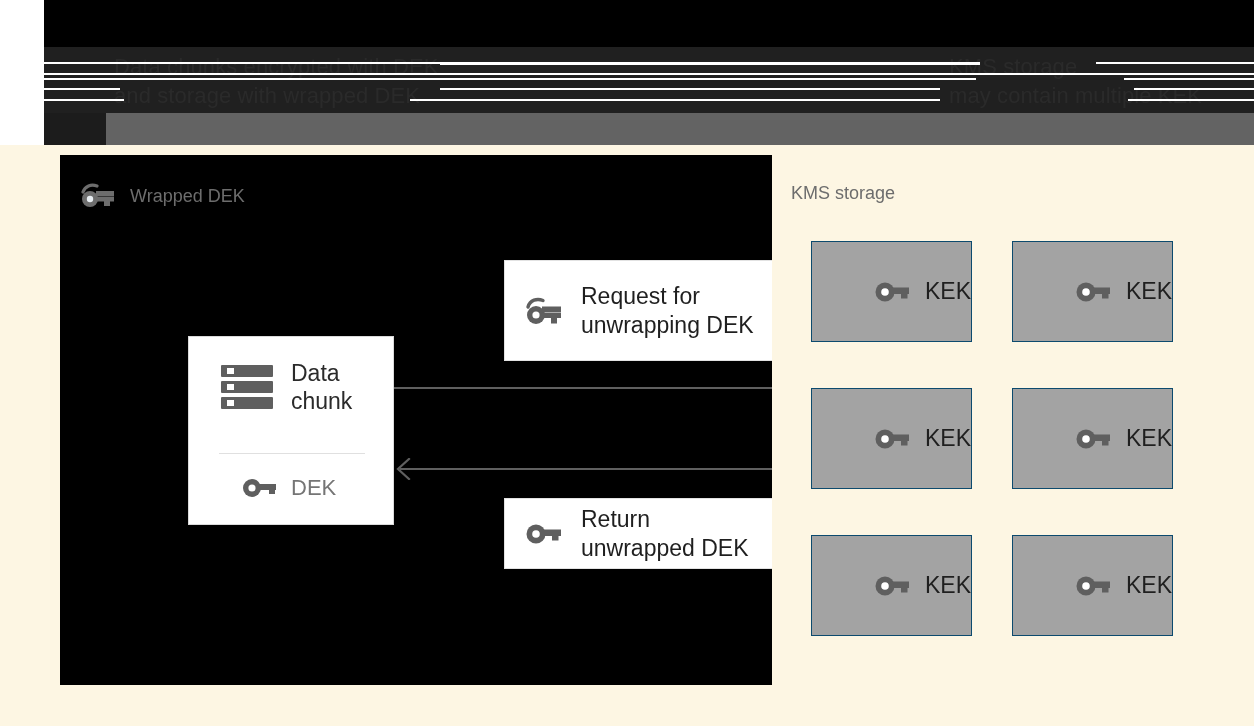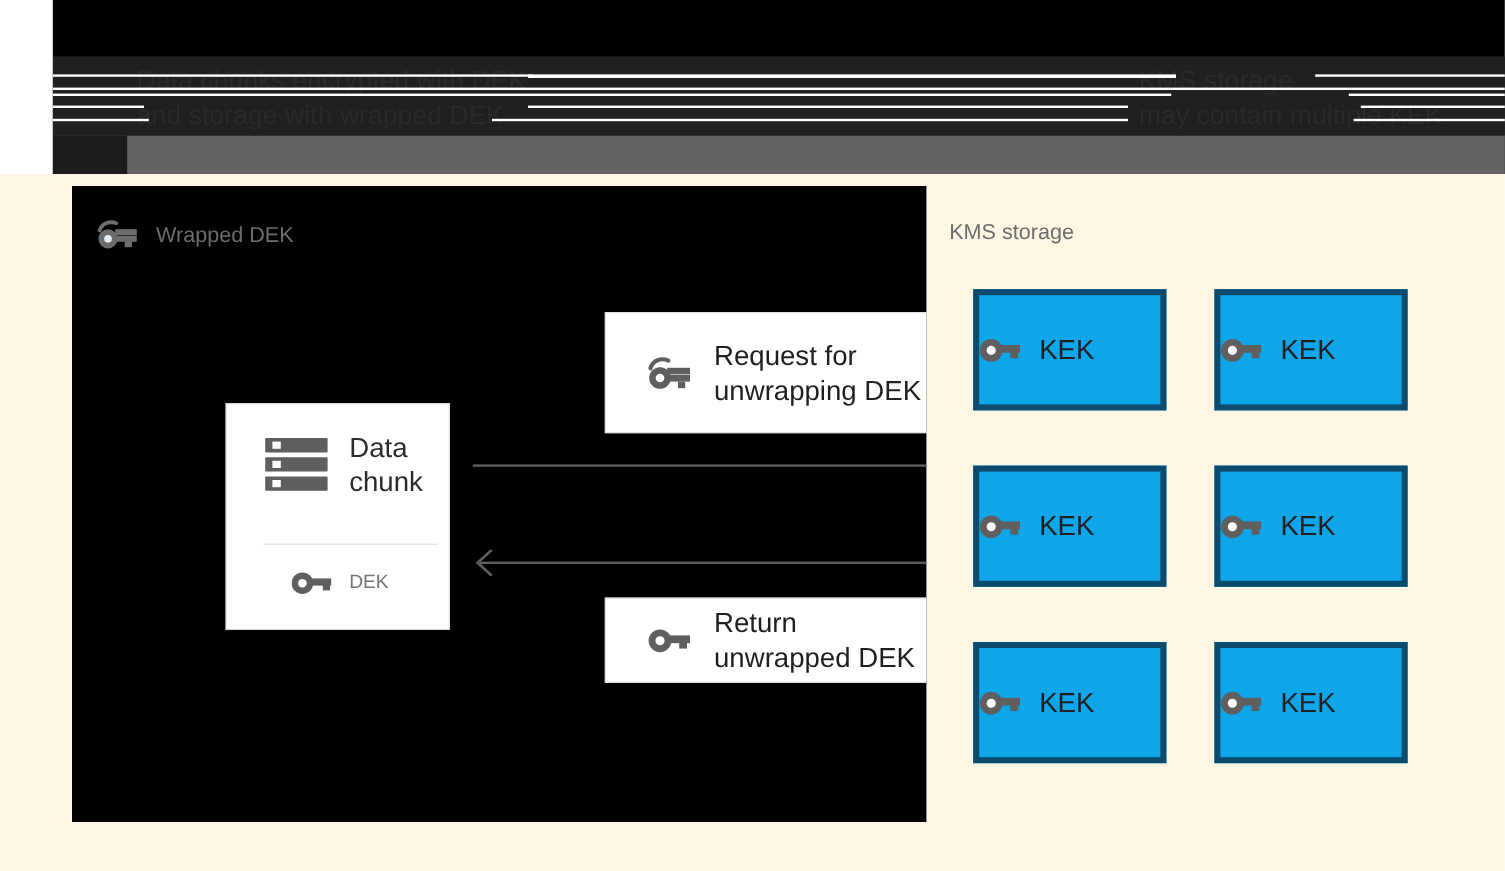--- a/index.html
+++ b/index.html
@@ -113,21 +113,21 @@
     left: 791px; top: 38px;
     color: #6d6d6d;
     font-size: 18px;
     font-weight: 400;
   }
 
   
   #data-chunk-card {
     position: absolute;
     left: 128px; top: 181px;
-    width: 187px;
+    width: 206px;
     height: 189px;
     background: #ffffff;
     border: 1px solid #dadada;
   }
   #data-chunk-top {
     position: absolute;
     left: 0; top: 22px;
     width: 100%;
     display: flex;
     align-items: center;
@@ -151,31 +151,31 @@
     position: absolute;
     left: 0; top: 138px;
     width: 100%;
     display: flex;
     align-items: center;
     padding-left: 54px;
     gap: 14px;
   }
   #data-chunk-dek-label {
     color: #757575;
-    font-size: 16px;
+    font-size: 22px;
   }
 
   
   .msg-card {
     position: absolute;
     background: #ffffff;
     border: 1px solid #e2e2e2;
     display: flex;
     align-items: center;
-    padding-left: 34px;
+    padding-left: 20px;
     gap: 18px;
   }
   .msg-label {
     color: #1f1f1f;
     font-size: 23px;
     line-height: 29px;
     white-space: pre-line;
   }
   #card-request { left: 444px; top: 105px; width: 286px; height: 101px; }
   #card-return  { left: 444px; top: 343px; width: 286px; height: 71px; }
@@ -198,25 +198,25 @@
   #kek-grid {
     position: absolute;
     left: 811px; top: 96px;
     display: grid;
     grid-template-columns: 161px 161px;
     grid-template-rows: 101px 101px 101px;
     column-gap: 40px;
     row-gap: 46px;
   }
   .kek-card {
-    background: #0ea5e9;
-    border: 5px solid #0c4a6e;
+    background: #a3a3a3;
+    border: 1px solid #0c4a6e;
     display: flex;
     align-items: center;
-    justify-content: flex-start;
+    justify-content: flex-end;
     gap: 14px;
   }
   .kek-label {
     color: #1f1f1f;
     font-size: 23px;
   }
 
   .icon { display: inline-block; line-height: 0; flex: 0 0 auto; }
 </style>
 </head>

